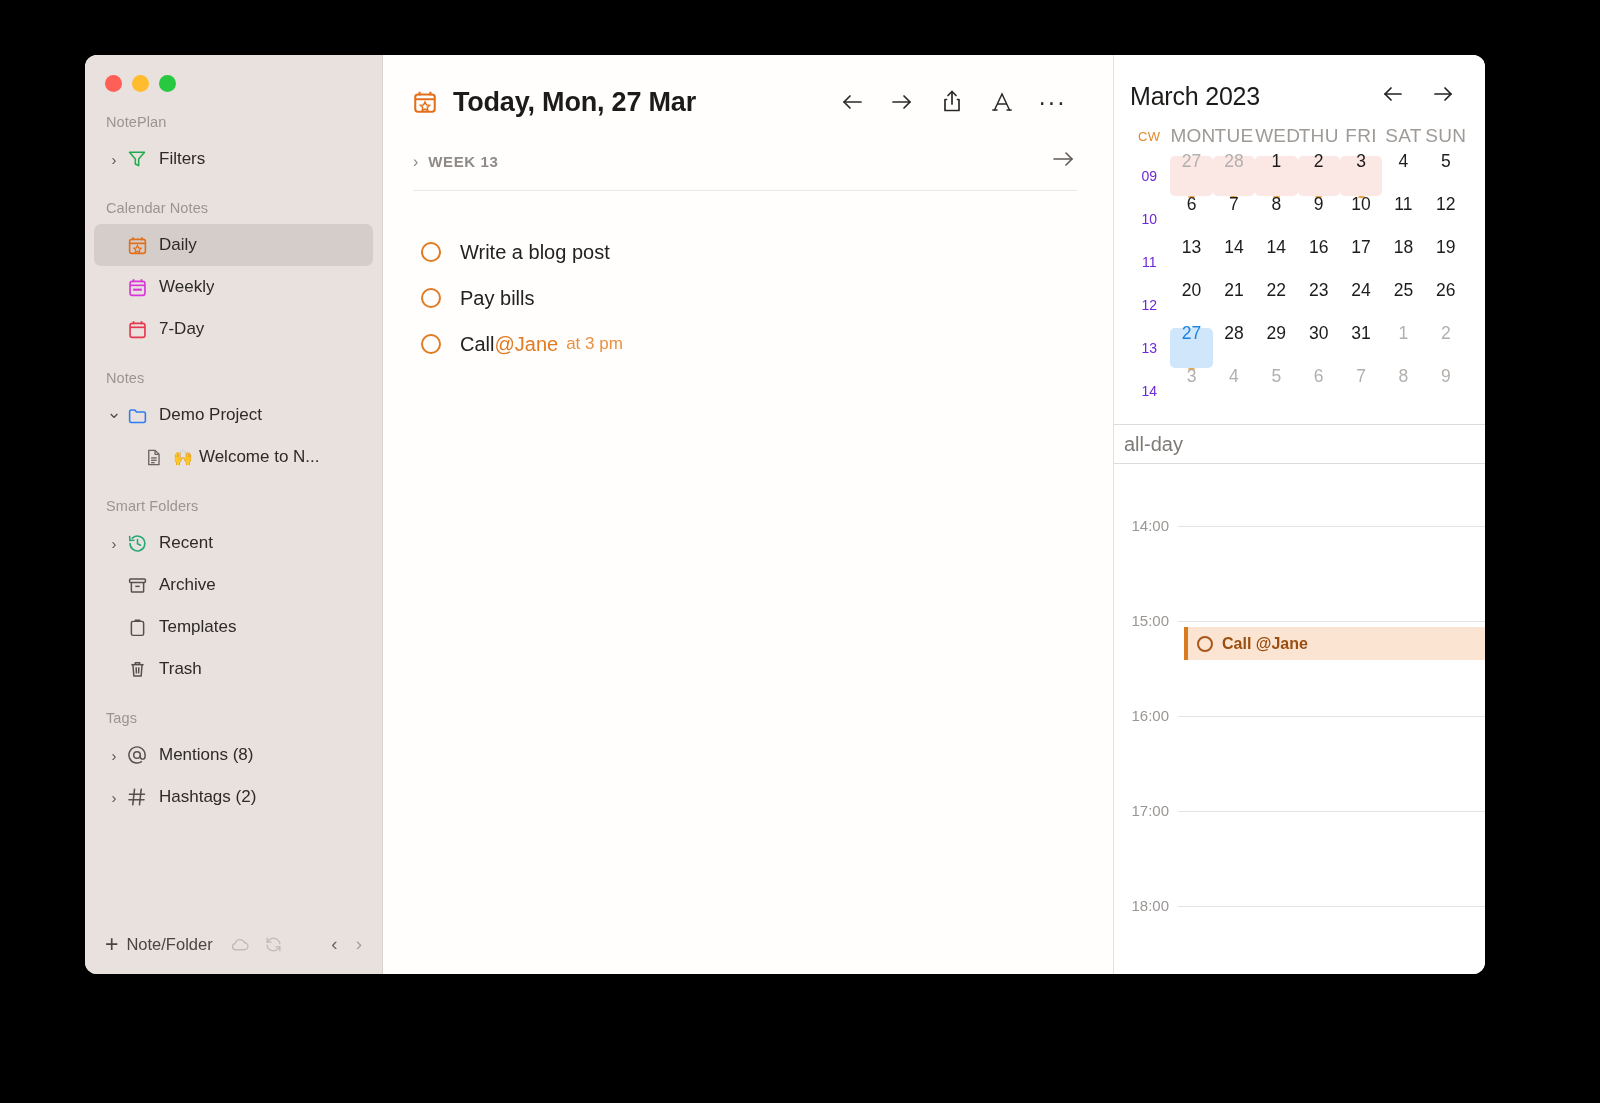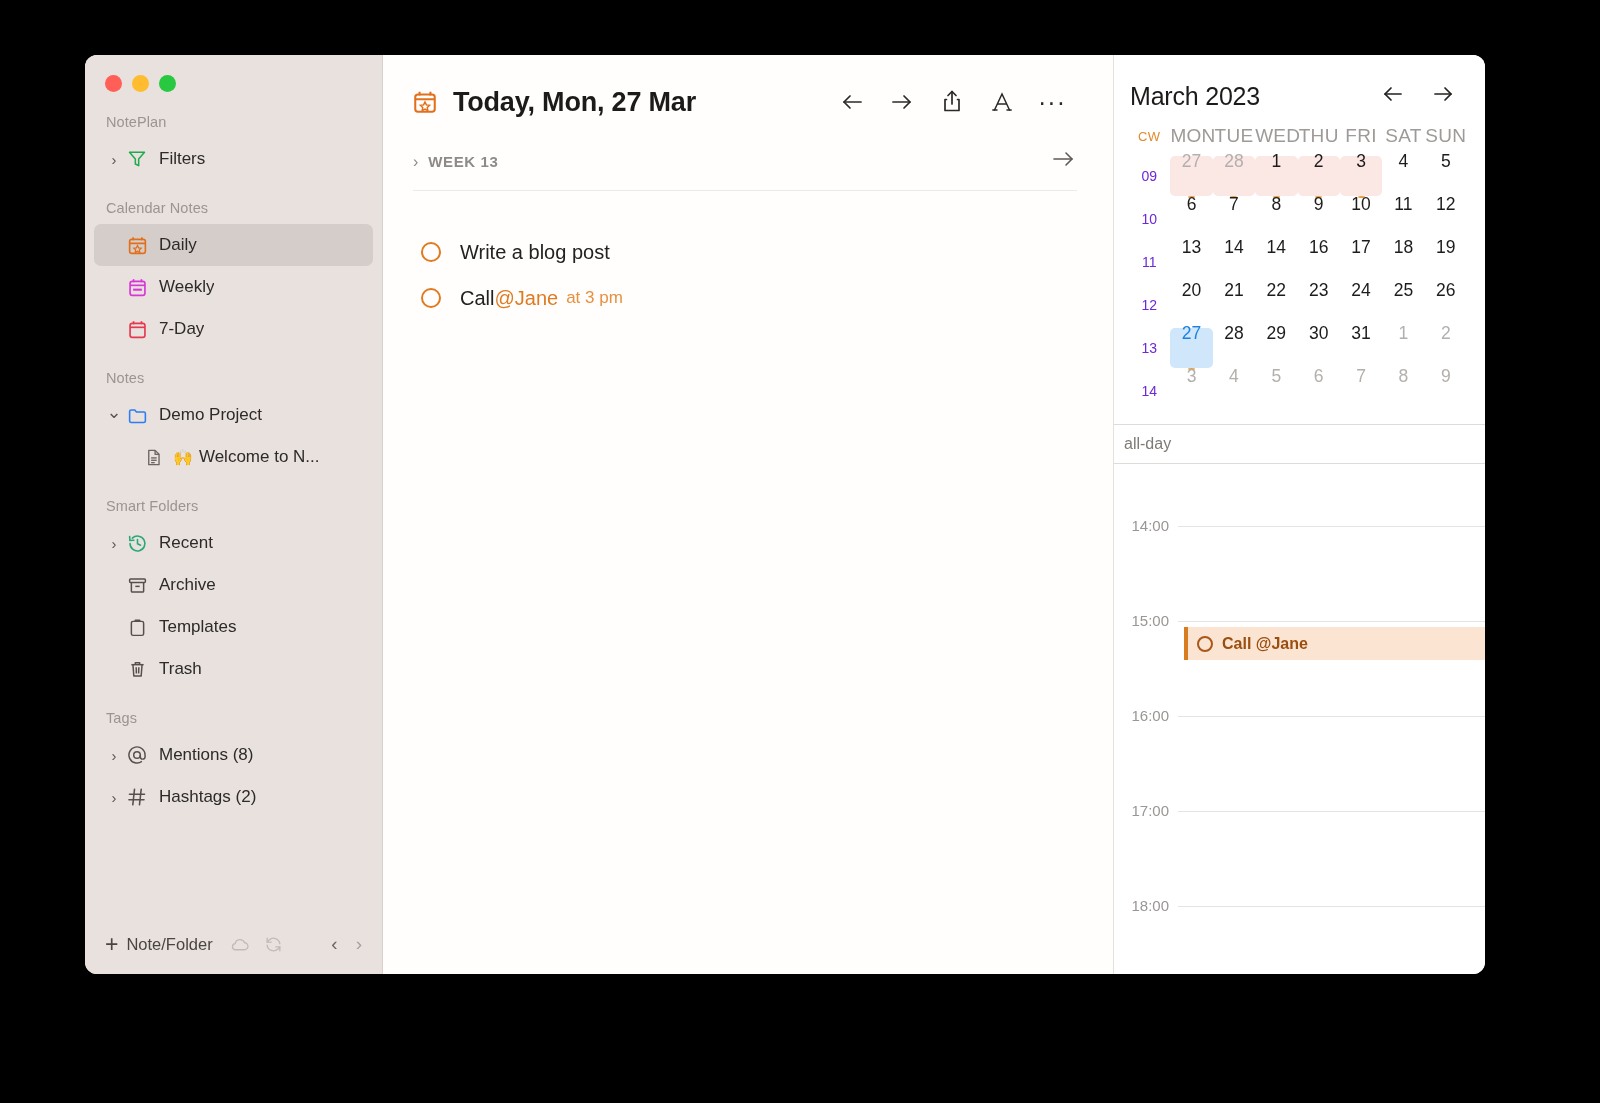--- a/index.html
+++ b/index.html
@@ -227,21 +227,21 @@
   .dot.hidden { visibility: hidden; }
 
   #allday {
     margin-top: 12px;
     border-top: 1px solid #dedbd8;
     border-bottom: 1px solid #dedbd8;
     height: 40px;
     display: flex;
     align-items: center;
     padding-left: 10px;
-    font-size: 16px;
+    font-size: 20px;
     color: #7e7a77;
   }
   #timeline {
     flex: 1 1 auto;
     position: relative;
     overflow: hidden;
   }
   .hourrow {
     position: absolute;
     left: 0; right: 0;
@@ -543,20 +543,24 @@
           <line x1="3" y1="10" x2="21" y2="10"></line>
             <polyline points="15,4 21,10 15,16"></polyline>
         </svg>
       </span>
     </div>
 
     <div id="todo-list">
       <div class="todo">
         <span class="circle"></span>
         <span>Write a blog post</span>
+      </div>
+      <div class="todo">
+        <span class="circle"></span>
+        <span>Pay bills</span>
       </div>
       <div class="todo">
         <span class="circle"></span>
         <span>Call </span>
         <span class="mention">@Jane</span>
         <span class="at-word">at  3  pm</span>
       </div>
     </div>
   </div>
 

